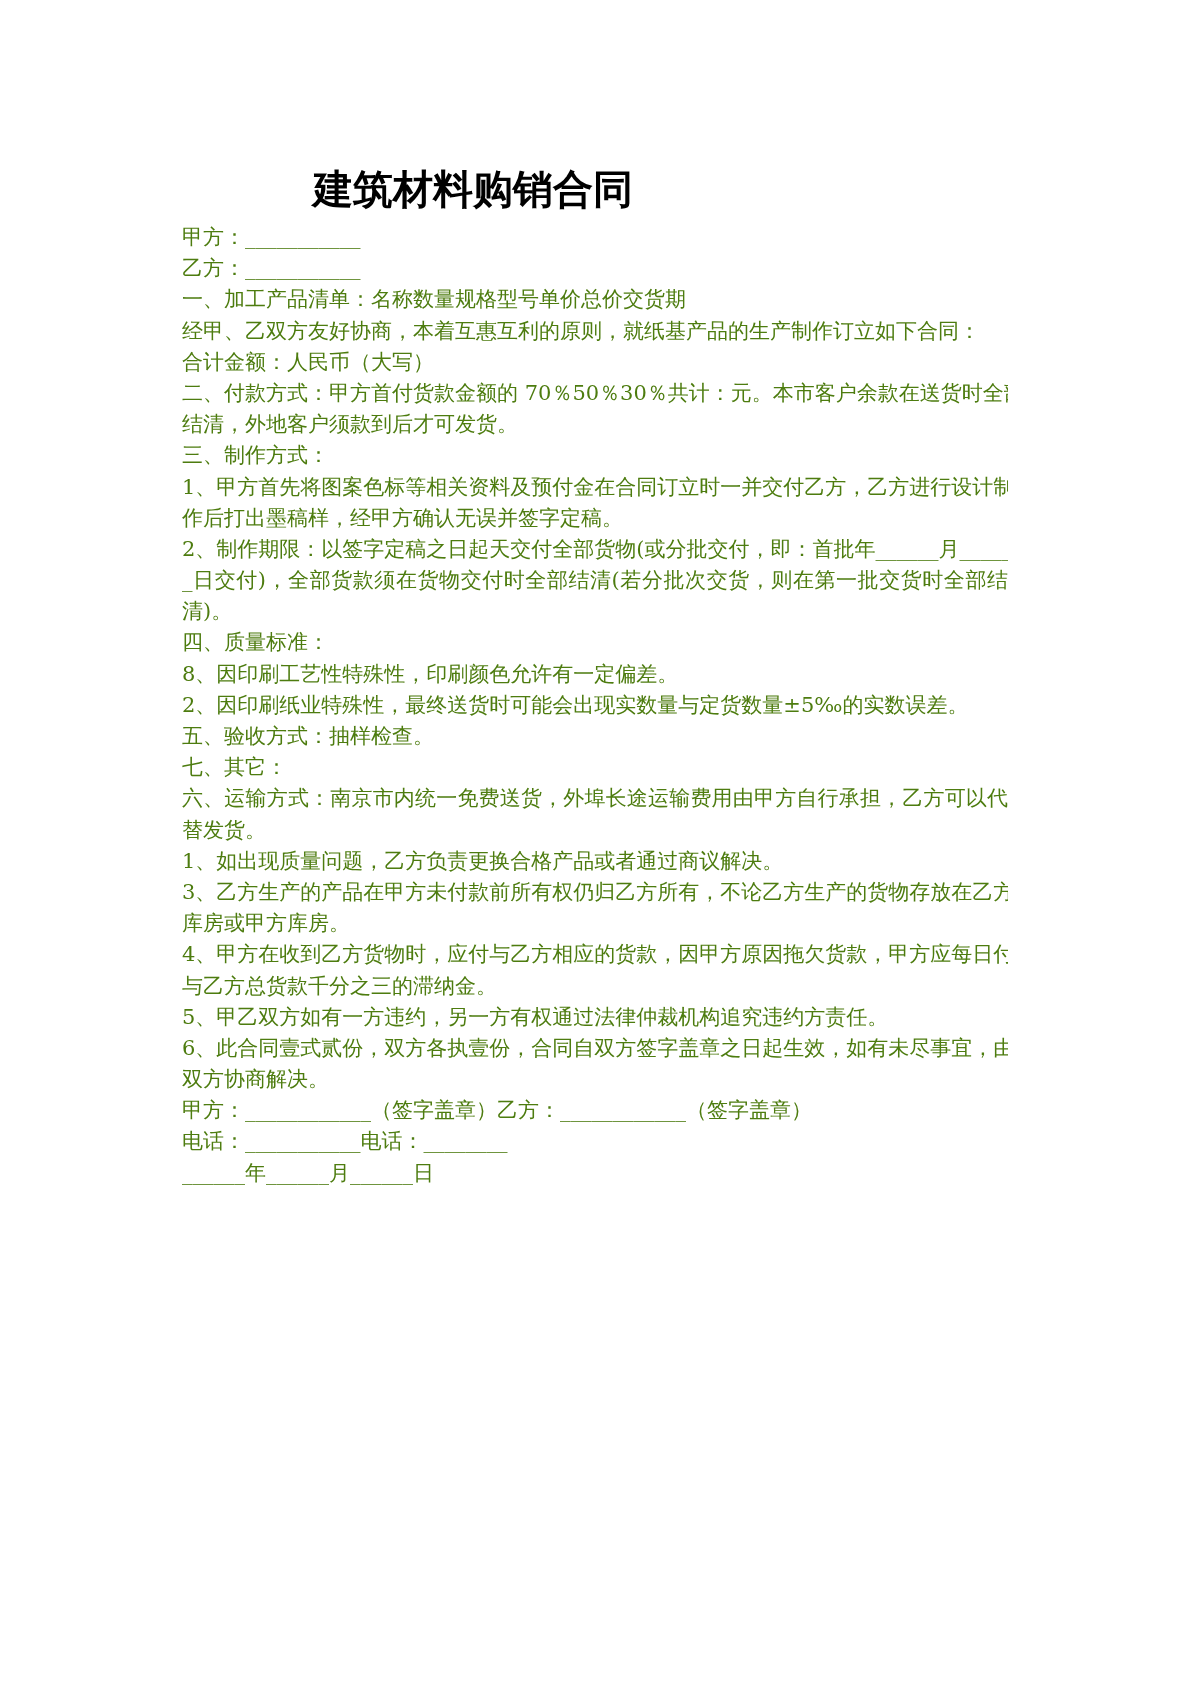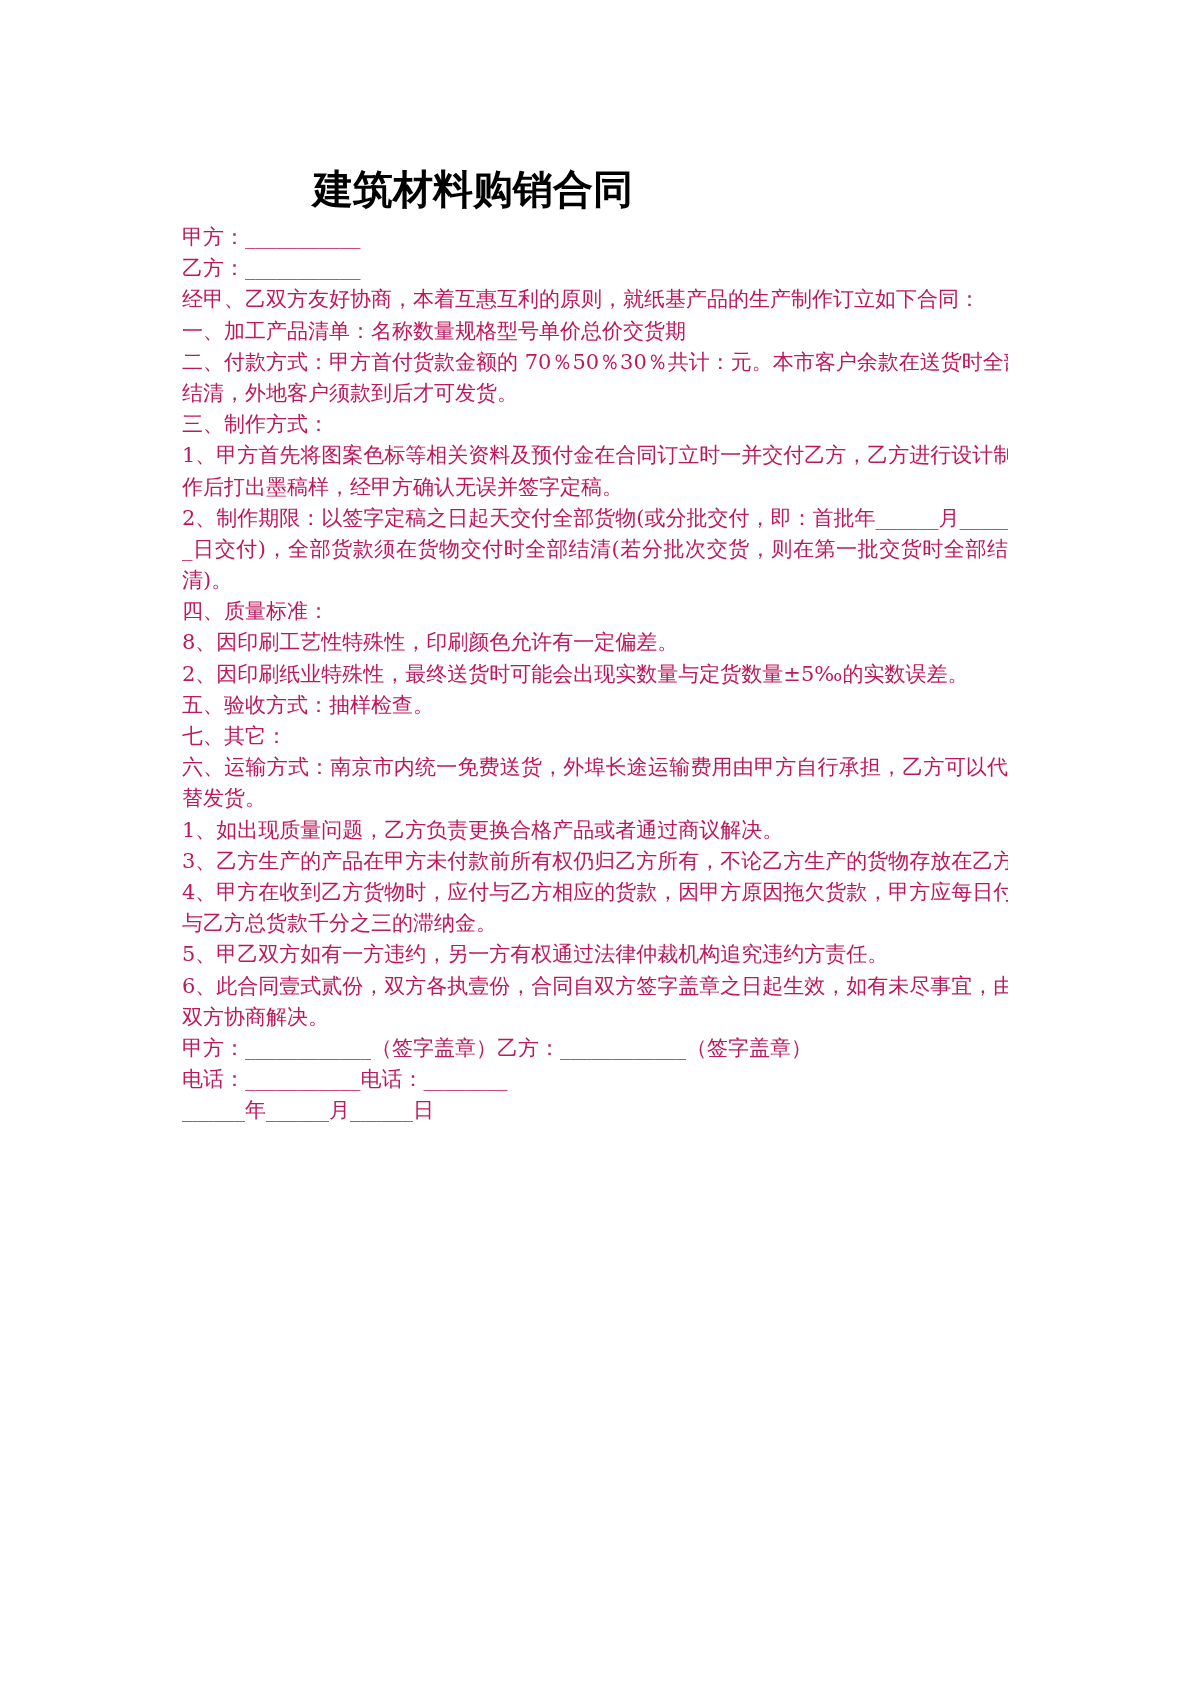--- a/index.html
+++ b/index.html
@@ -37,21 +37,21 @@
       color: #000000;
     }
     .doc-body {
       position: absolute;
       left: 182px;
       top: 222px;
       width: 826px;
       font-family: "DejaVu Serif", serif;
       font-size: 21px;
       line-height: 31.2px;
-      color: #be185d;
+      color: #4d7c0f;
     }
     .para { margin: 0; padding: 0; }
     .line {
       height: 31.2px;
       white-space: nowrap;
       overflow: hidden;
     }
     .line.just {
       text-align: justify;
       text-align-last: justify;
@@ -66,24 +66,27 @@
 
   <div class="doc-body">
 
     <div class="para">
       <div class="line">甲方：___________</div>
     </div>
     <div class="para">
       <div class="line">乙方：___________</div>
     </div>
     <div class="para">
+      <div class="line">一、加工产品清单：名称数量规格型号单价总价交货期</div>
+    </div>
+    <div class="para">
       <div class="line">经甲、乙双方友好协商，本着互惠互利的原则，就纸基产品的生产制作订立如下合同：</div>
     </div>
     <div class="para">
-      <div class="line">一、加工产品清单：名称数量规格型号单价总价交货期</div>
+      <div class="line">合计金额：人民币（大写）</div>
     </div>
     <div class="para">
       <div class="line just">二、付款方式：甲方首付货款金额的 70％50％30％共计：元。本市客户余款在送货时全部</div>
       <div class="line">结清，外地客户须款到后才可发货。</div>
     </div>
     <div class="para">
       <div class="line">三、制作方式：</div>
     </div>
     <div class="para">
       <div class="line just">1、甲方首先将图案色标等相关资料及预付金在合同订立时一并交付乙方，乙方进行设计制</div>
@@ -111,20 +114,21 @@
     </div>
     <div class="para">
       <div class="line just">六、运输方式：南京市内统一免费送货，外埠长途运输费用由甲方自行承担，乙方可以代</div>
       <div class="line">替发货。</div>
     </div>
     <div class="para">
       <div class="line">1、如出现质量问题，乙方负责更换合格产品或者通过商议解决。</div>
     </div>
     <div class="para">
       <div class="line just">3、乙方生产的产品在甲方未付款前所有权仍归乙方所有，不论乙方生产的货物存放在乙方</div>
+      <div class="line">库房或甲方库房。</div>
     </div>
     <div class="para">
       <div class="line just">4、甲方在收到乙方货物时，应付与乙方相应的货款，因甲方原因拖欠货款，甲方应每日付</div>
       <div class="line">与乙方总货款千分之三的滞纳金。</div>
     </div>
     <div class="para">
       <div class="line">5、甲乙双方如有一方违约，另一方有权通过法律仲裁机构追究违约方责任。</div>
     </div>
     <div class="para">
       <div class="line just">6、此合同壹式贰份，双方各执壹份，合同自双方签字盖章之日起生效，如有未尽事宜，由</div>

